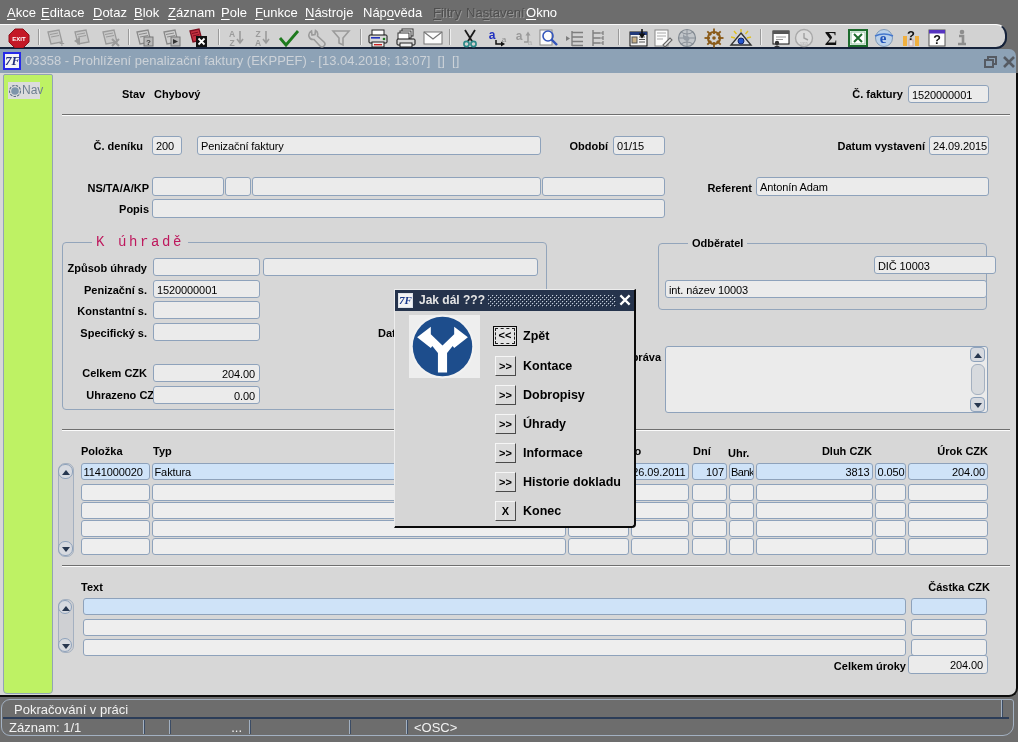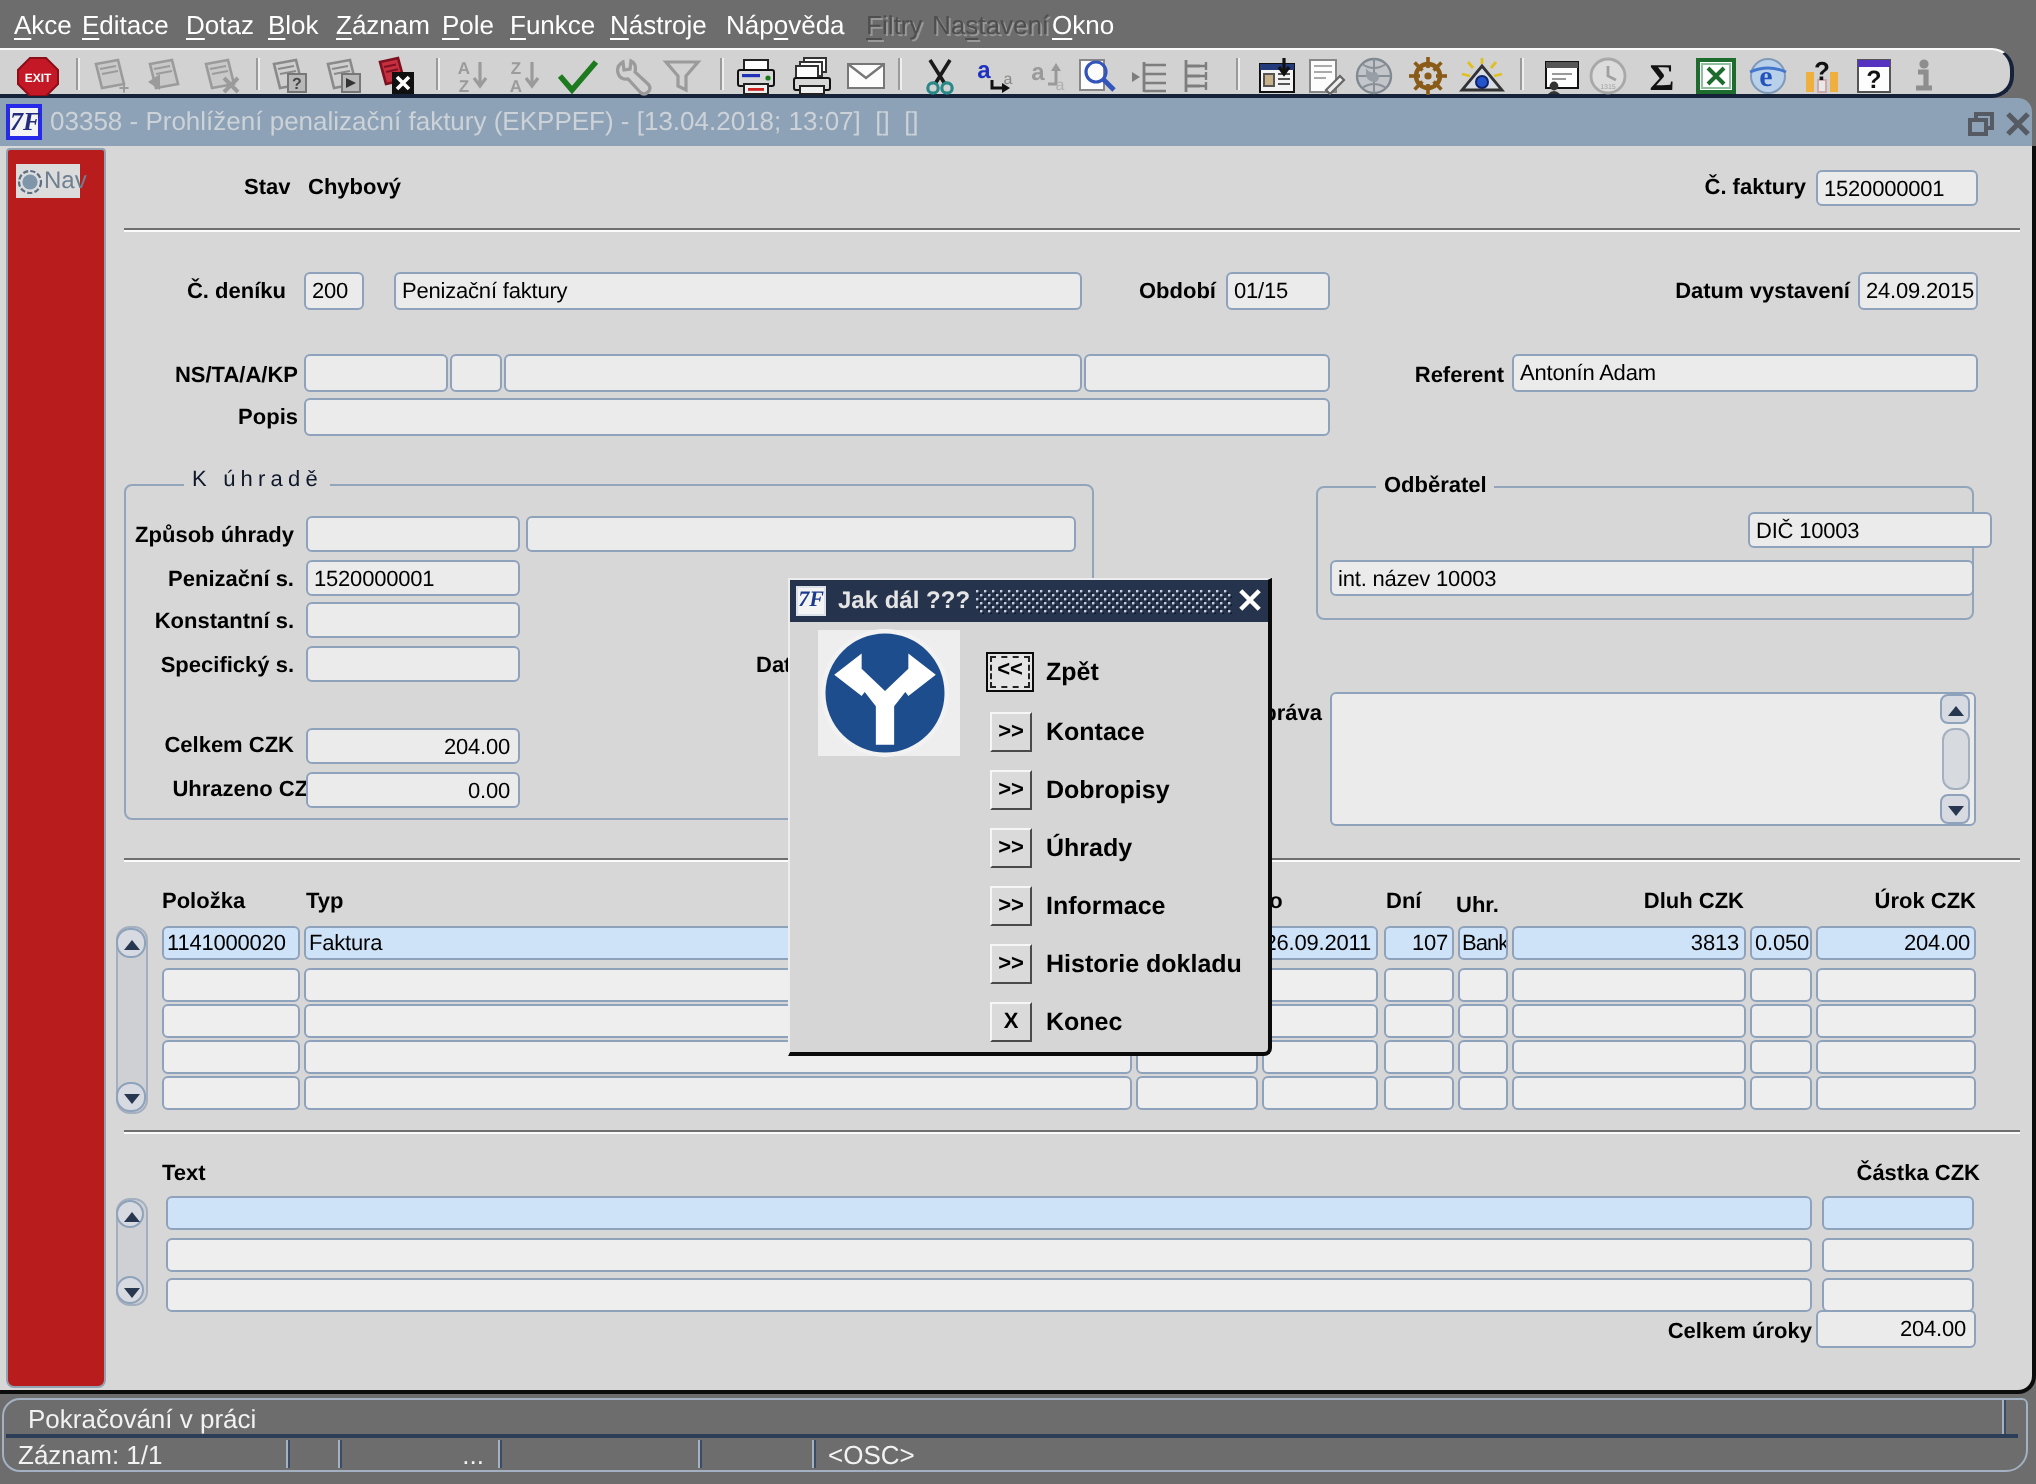--- a/index.html
+++ b/index.html
@@ -27,21 +27,21 @@
 
 
 #titlebar { position:absolute; left:0; top:49px; width:1016px; height:24px; background:#8da2b6; border-radius:0 7px 0 0; }
 #titlebar .ttext { position:absolute; left:25px; top:4px; font-size:13px; color:#ccd2d8; white-space:nowrap; }
 .logo7f { position:absolute; background:#f4f4f4; border:2px solid #2629e8; color:#232d7e; font-family:"Liberation Serif", serif; font-style:italic; font-weight:bold; text-align:center; }
 
 
 #canvas { position:absolute; left:0; top:73px; width:1018px; height:624px; background:#d7d7d7; border-right:2px solid #0c0c0c; border-bottom:2px solid #0c0c0c; border-radius:0 0 9px 0; }
 
 
-#navpanel { position:absolute; left:3px; top:74px; width:50px; height:620px; background:#b91c1c; border:1px solid #92a4b4; border-radius:2px 2px 4px 4px; }
+#navpanel { position:absolute; left:3px; top:74px; width:50px; height:620px; background:#bef264; border:1px solid #92a4b4; border-radius:2px 2px 4px 4px; }
 #navlbl { position:absolute; left:4px; top:7px; width:32px; height:17px; background:#dcdcdc; color:#6e7f90; font-size:12px; line-height:17px; }
 
 
 .cell { position:absolute; height:17px; background:#eeeeee; border:1px solid #8ea2bb; border-radius:3px; font-size:11px; letter-spacing:-0.1px; line-height:16px; padding:0 2px; white-space:nowrap; overflow:hidden; }
 .cell.sel { background:#cfe3f8; }
 .cell.r { text-align:right; }
 
 
 .sbtn { position:absolute; width:15px; height:15px; background:#d7dae0; border:1px solid #8ea2bb; border-radius:4px; }
 .sbtn:after { content:""; position:absolute; left:3px; width:0; height:0; border-left:4px solid transparent; border-right:4px solid transparent; }
@@ -317,21 +317,21 @@
   <div class="inp" style="left:225px; top:177px; width:26px; height:19px;"></div>
   <div class="inp" style="left:252px; top:177px; width:289px; height:19px;"></div>
   <div class="inp" style="left:542px; top:177px; width:123px; height:19px;"></div>
   <div class="lbl" style="right:266px; top:182px;">Referent</div>
   <div class="inp" style="left:756px; top:177px; width:233px; height:19px;">Antonín Adam</div>
 
   <div class="lbl" style="right:869px; top:203px;">Popis</div>
   <div class="inp" style="left:152px; top:199px; width:513px; height:19px;"></div>
 
   <div class="grp" style="left:62px; top:242px; width:485px; height:168px;"></div>
-  <div class="grpt" style="left:92px; top:234px; font-family:Liberation Sans, sans-serif; font-size:11px; font-weight:normal; letter-spacing:2.6px; color:#0f172a;">K úhradě</div>
+  <div class="grpt" style="left:92px; top:234px; font-family:Liberation Mono, monospace; font-size:14px; font-weight:normal; letter-spacing:2.6px; color:#be185d;">K úhradě</div>
   <div class="lbl" style="right:871px; top:262px;">Způsob úhrady</div>
   <div class="inp" style="left:153px; top:258px; width:107px; height:18px;"></div>
   <div class="inp" style="left:263px; top:258px; width:275px; height:18px;"></div>
   <div class="lbl" style="right:871px; top:284px;">Penizační s.</div>
   <div class="inp" style="left:153px; top:280px; width:107px; height:18px;">1520000001</div>
   <div class="lbl" style="right:871px; top:305px;">Konstantní s.</div>
   <div class="inp" style="left:153px; top:301px; width:107px; height:18px;"></div>
   <div class="lbl" style="right:871px; top:327px;">Specifický s.</div>
   <div class="inp" style="left:153px; top:323px; width:107px; height:18px;"></div>
   <div class="lbl" style="right:871px; top:367px;">Celkem CZK</div>

